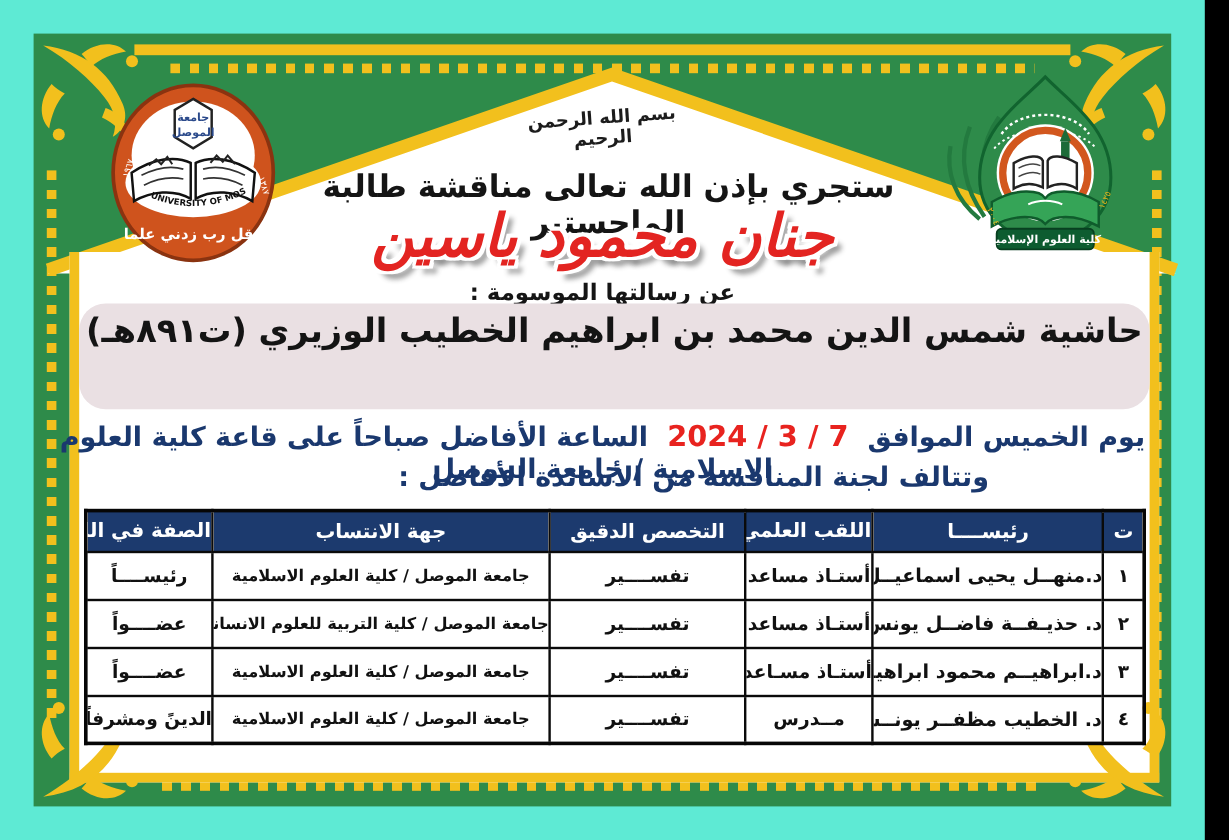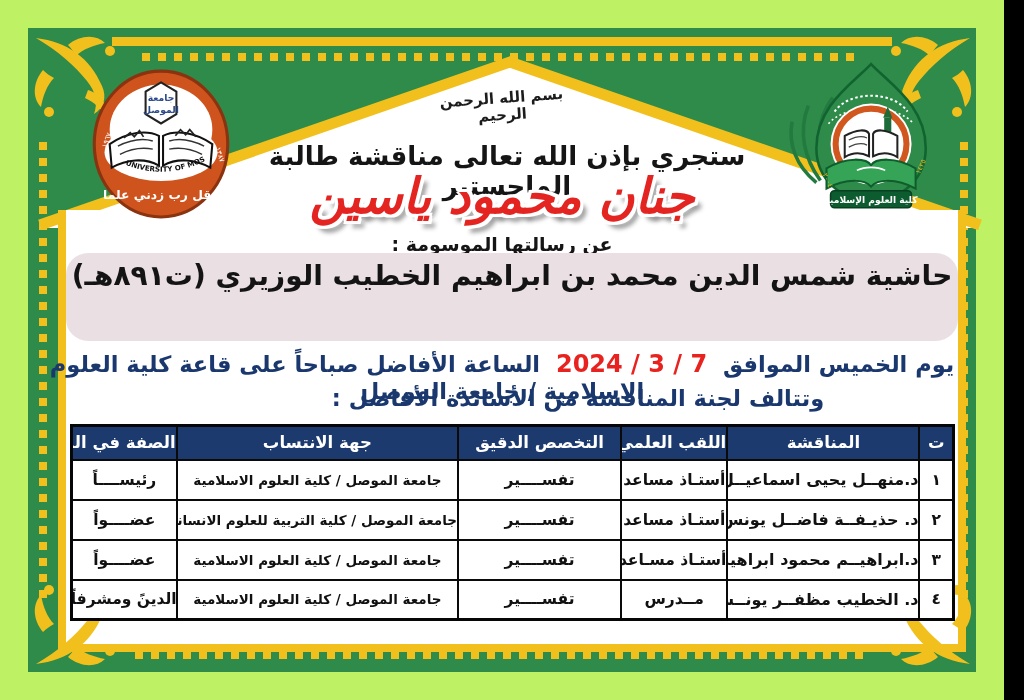--- a/index.html
+++ b/index.html
@@ -1,18 +1,18 @@
 <!DOCTYPE html>
 <html lang="ar"><head>
 <meta charset="utf-8">
 <style>
   * { margin:0; padding:0; box-sizing:border-box; }
   html,body { width:1024px; height:700px; background:#000; overflow:hidden;
               font-family:"DejaVu Sans", sans-serif; }
-  .poster { position:absolute; inset:0; width:1004px; height:700px; background:#bef264; }
+  .poster { position:absolute; inset:0; width:1004px; height:700px; background:#5eead4; }
 
   
   .green-frame { position:absolute; inset:28px; background:#2e8b4a; z-index:1; }
 
   
   .gold-stripe-top   { position:absolute; top:37px; left:112px; right:112px; height:9px; background:#f2c01d; z-index:2; }
   .dash-top    { position:absolute; top:53px; left:142px; right:142px; height:8px; z-index:2;
                  background:repeating-linear-gradient(90deg,#f2c01d 0 8px,transparent 8px 16px); }
   .dash-bottom { position:absolute; bottom:41px; left:135px; right:135px; height:8px; z-index:2;
                  background:repeating-linear-gradient(90deg,#f2c01d 0 8px,transparent 8px 16px); }
@@ -186,21 +186,21 @@
       <col class="col0">
         <col class="col1">
         <col class="col2">
         <col class="col3">
         <col class="col4">
         <col class="col5">
     </colgroup>
     <thead>
       <tr>
         <th>ت</th>
-        <th>المناقشة</th>
+        <th>رئيســــا</th>
         <th>اللقب العلمي</th>
         <th>التخصص الدقيق</th>
         <th>جهة الانتساب</th>
         <th>الصفة في اللجنة</th>
       </tr>
     </thead>
     <tbody>
       <tr>
         <td class="c0">١</td>
         <td class="c1">د.منهــل يحيى اسماعيــل</td>

